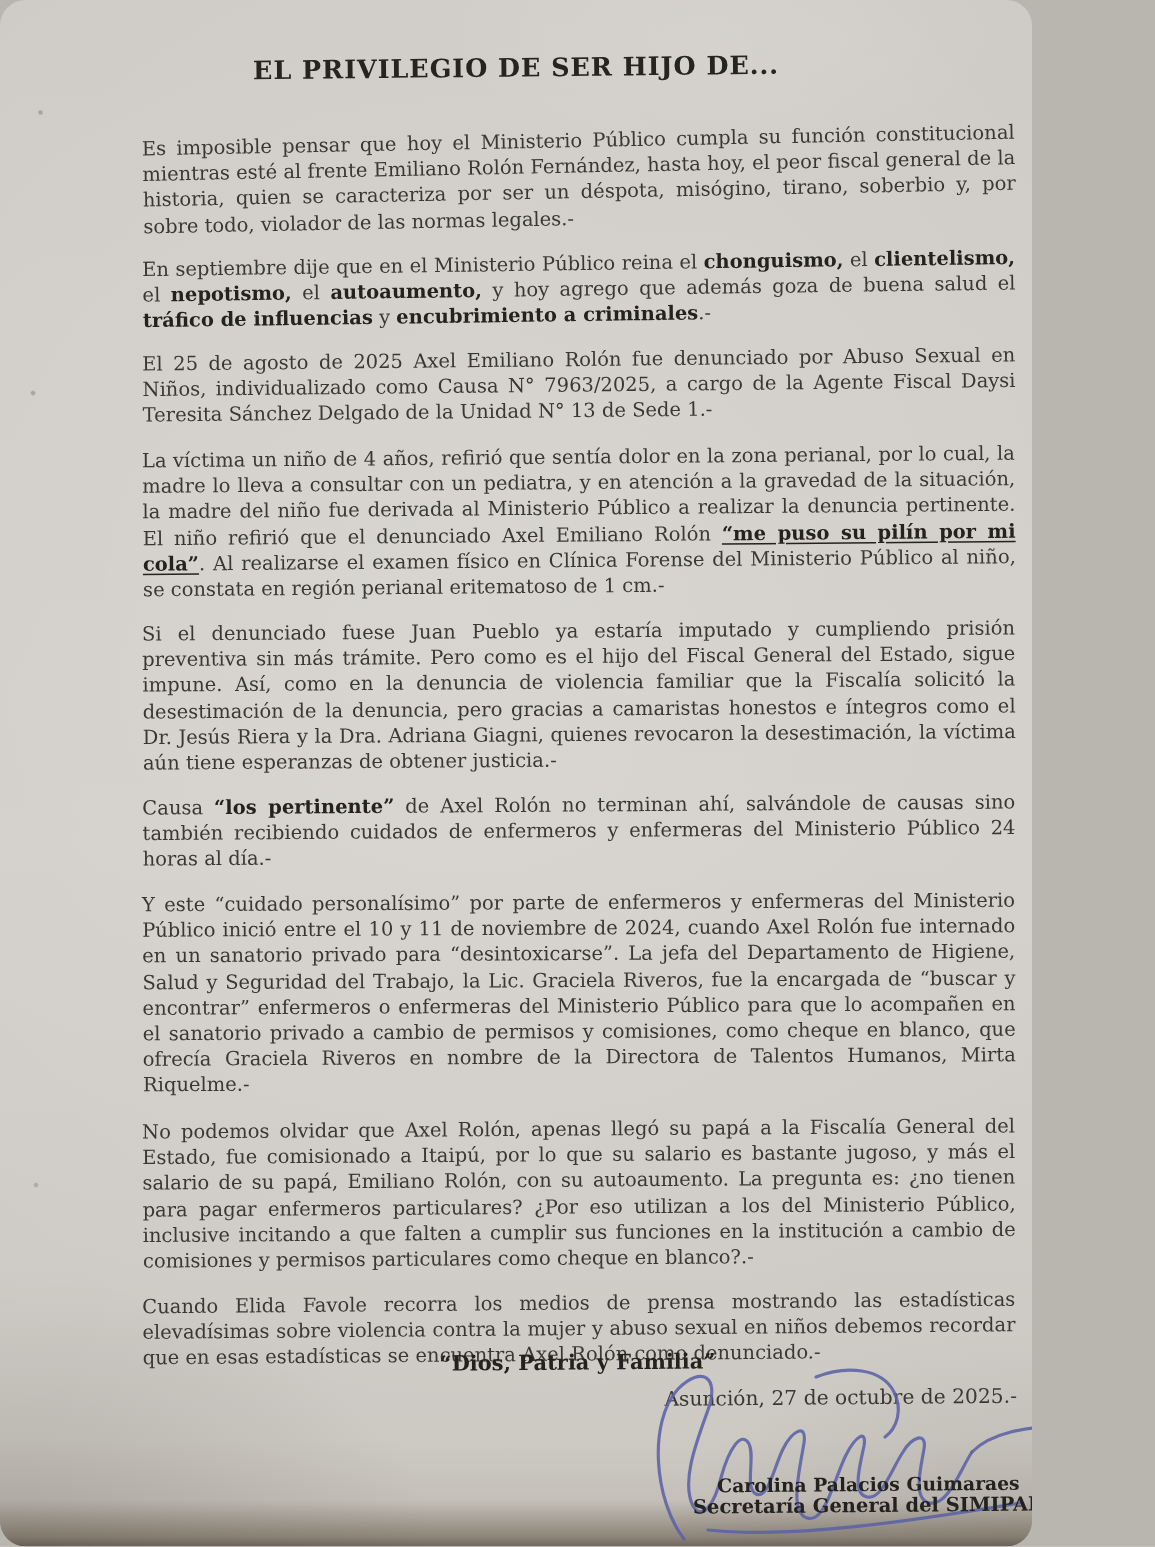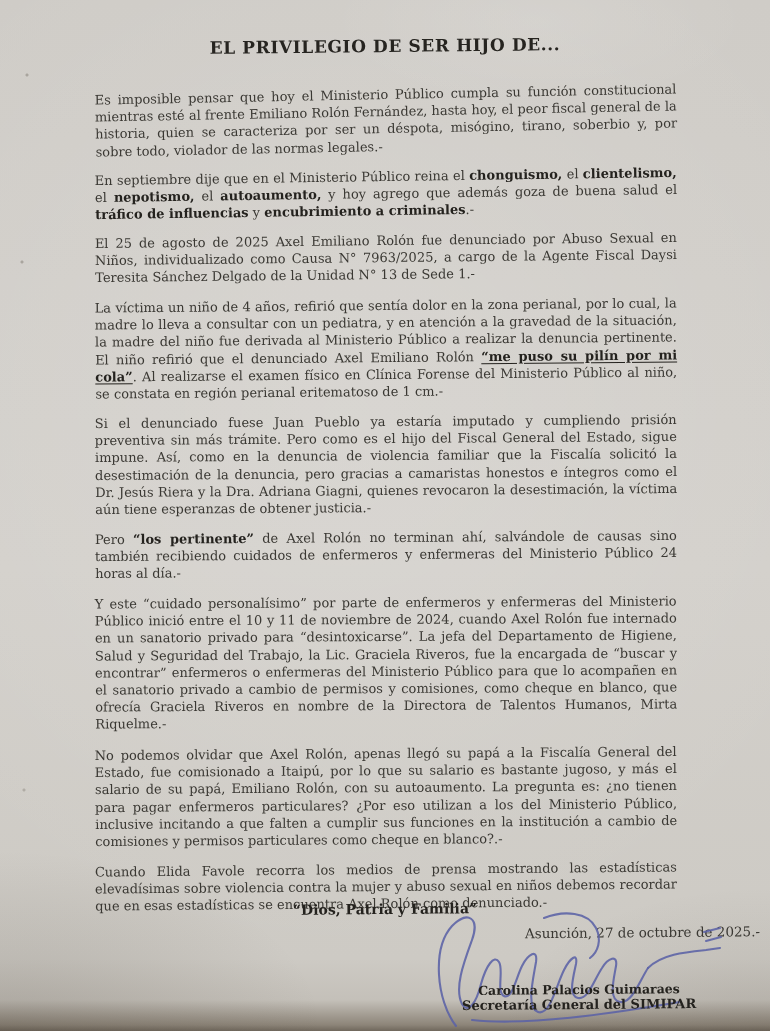--- a/index.html
+++ b/index.html
@@ -2,28 +2,29 @@
 <html><head>
 <meta charset="utf-8">
 <style>
   html,body{margin:0;padding:0;}
   body{
     width:770px;height:1031px;overflow:hidden;
     font-family:"DejaVu Serif", serif;
     background:#b9b6b0;
   }
   .page{
-    position:relative;width:770px;height:1031px;overflow:hidden;
+    position:relative;width:688px;height:1031px;overflow:hidden;
     background:
       radial-gradient(ellipse 120% 90% at 45% 40%, rgba(255,255,255,0.14), rgba(0,0,0,0) 60%),
       radial-gradient(ellipse 60% 25% at 0% 100%, rgba(60,52,42,0.18), rgba(0,0,0,0) 70%),
       radial-gradient(ellipse 50% 20% at 100% 100%, rgba(60,52,42,0.12), rgba(0,0,0,0) 70%),
       linear-gradient(to bottom, #cfccc7 0%, #d3d0cb 55%, #cdcac4 93%, #c4c0b9 97%, #8d8579 99.4%, #6f675c 100%),
       #d1cec9;
     color:#34322d;
+    border-radius:17px;
   }
   
   .page::before{
     content:"";position:absolute;inset:0;pointer-events:none;
     background:
       radial-gradient(circle 1px at 27px 75px, #a9a59e 0 1px, transparent 2px),
       radial-gradient(circle 1px at 22px 262px, #a9a59e 0 1px, transparent 2px),
       radial-gradient(circle 1px at 24px 790px, #b0aca5 0 1px, transparent 2px),
       radial-gradient(ellipse 40% 12% at 70% 2%, rgba(255,255,255,0.10), transparent 70%);
   }
@@ -80,21 +81,21 @@
 <div class="page">
 
   <div class="title">EL PRIVILEGIO DE SER HIJO DE...</div>
 
   <div class="body-text">
       <p class="para"><span>Es imposible pensar que hoy el Ministerio Público cumpla su función constitucional mientras esté al frente Emiliano Rolón Fernández, hasta hoy, el peor fiscal general de la historia, quien se caracteriza por ser un déspota, misógino, tirano, soberbio y, por sobre todo, violador de las normas legales.-</span></p>
       <p class="para"><span>En septiembre dije que en el Ministerio Público reina el </span><span class="b">chonguismo,</span><span> el </span><span class="b">clientelismo,</span><span> el </span><span class="b">nepotismo,</span><span> el </span><span class="b">autoaumento,</span><span> y hoy agrego que además goza de buena salud el </span><span class="b">tráfico de influencias</span><span> y </span><span class="b">encubrimiento a criminales</span><span>.-</span></p>
       <p class="para"><span>El 25 de agosto de 2025 Axel Emiliano Rolón fue denunciado por Abuso Sexual en Niños, individualizado como Causa N° 7963/2025, a cargo de la Agente Fiscal Daysi Teresita Sánchez Delgado de la Unidad N° 13 de Sede 1.-</span></p>
       <p class="para"><span>La víctima un niño de 4 años, refirió que sentía dolor en la zona perianal, por lo cual, la madre lo lleva a consultar con un pediatra, y en atención a la gravedad de la situación, la madre del niño fue derivada al Ministerio Público a realizar la denuncia pertinente. El niño refirió que el denunciado Axel Emiliano Rolón </span><span class="b u">“me puso su pilín por mi cola”</span><span>. Al realizarse el examen físico en Clínica Forense del Ministerio Público al niño, se constata en región perianal eritematoso de 1 cm.-</span></p>
       <p class="para"><span>Si el denunciado fuese Juan Pueblo ya estaría imputado y cumpliendo prisión preventiva sin más trámite. Pero como es el hijo del Fiscal General del Estado, sigue impune. Así, como en la denuncia de violencia familiar que la Fiscalía solicitó la desestimación de la denuncia, pero gracias a camaristas honestos e íntegros como el Dr. Jesús Riera y la Dra. Adriana Giagni, quienes revocaron la desestimación, la víctima aún tiene esperanzas de obtener justicia.-</span></p>
-      <p class="para"><span>Pero </span><span class="b">“los pertinente”</span><span> de Axel Rolón no terminan ahí, salvándole de causas sino también recibiendo cuidados de enfermeros y enfermeras del Ministerio Público 24 horas al día.-</span></p>
+      <p class="para"><span>Causa </span><span class="b">“los pertinente”</span><span> de Axel Rolón no terminan ahí, salvándole de causas sino también recibiendo cuidados de enfermeros y enfermeras del Ministerio Público 24 horas al día.-</span></p>
       <p class="para"><span>Y este “cuidado personalísimo” por parte de enfermeros y enfermeras del Ministerio Público inició entre el 10 y 11 de noviembre de 2024, cuando Axel Rolón fue internado en un sanatorio privado para “desintoxicarse”. La jefa del Departamento de Higiene, Salud y Seguridad del Trabajo, la Lic. Graciela Riveros, fue la encargada de “buscar y encontrar” enfermeros o enfermeras del Ministerio Público para que lo acompañen en el sanatorio privado a cambio de permisos y comisiones, como cheque en blanco, que ofrecía Graciela Riveros en nombre de la Directora de Talentos Humanos, Mirta Riquelme.-</span></p>
       <p class="para"><span>No podemos olvidar que Axel Rolón, apenas llegó su papá a la Fiscalía General del Estado, fue comisionado a Itaipú, por lo que su salario es bastante jugoso, y más el salario de su papá, Emiliano Rolón, con su autoaumento. La pregunta es: ¿no tienen para pagar enfermeros particulares? ¿Por eso utilizan a los del Ministerio Público, inclusive incitando a que falten a cumplir sus funciones en la institución a cambio de comisiones y permisos particulares como cheque en blanco?.-</span></p>
       <p class="para"><span>Cuando Elida Favole recorra los medios de prensa mostrando las estadísticas elevadísimas sobre violencia contra la mujer y abuso sexual en niños debemos recordar que en esas estadísticas se encuentra Axel Rolón como denunciado.-</span></p>
     </div>
 
   <div class="motto">“Dios, Patria y Familia”</div>
 
   <div class="dateline">Asunción, 27 de octubre de 2025.-</div>
 
   <svg class="signature-svg" viewBox="0 0 320 122" xmlns="http://www.w3.org/2000/svg">

